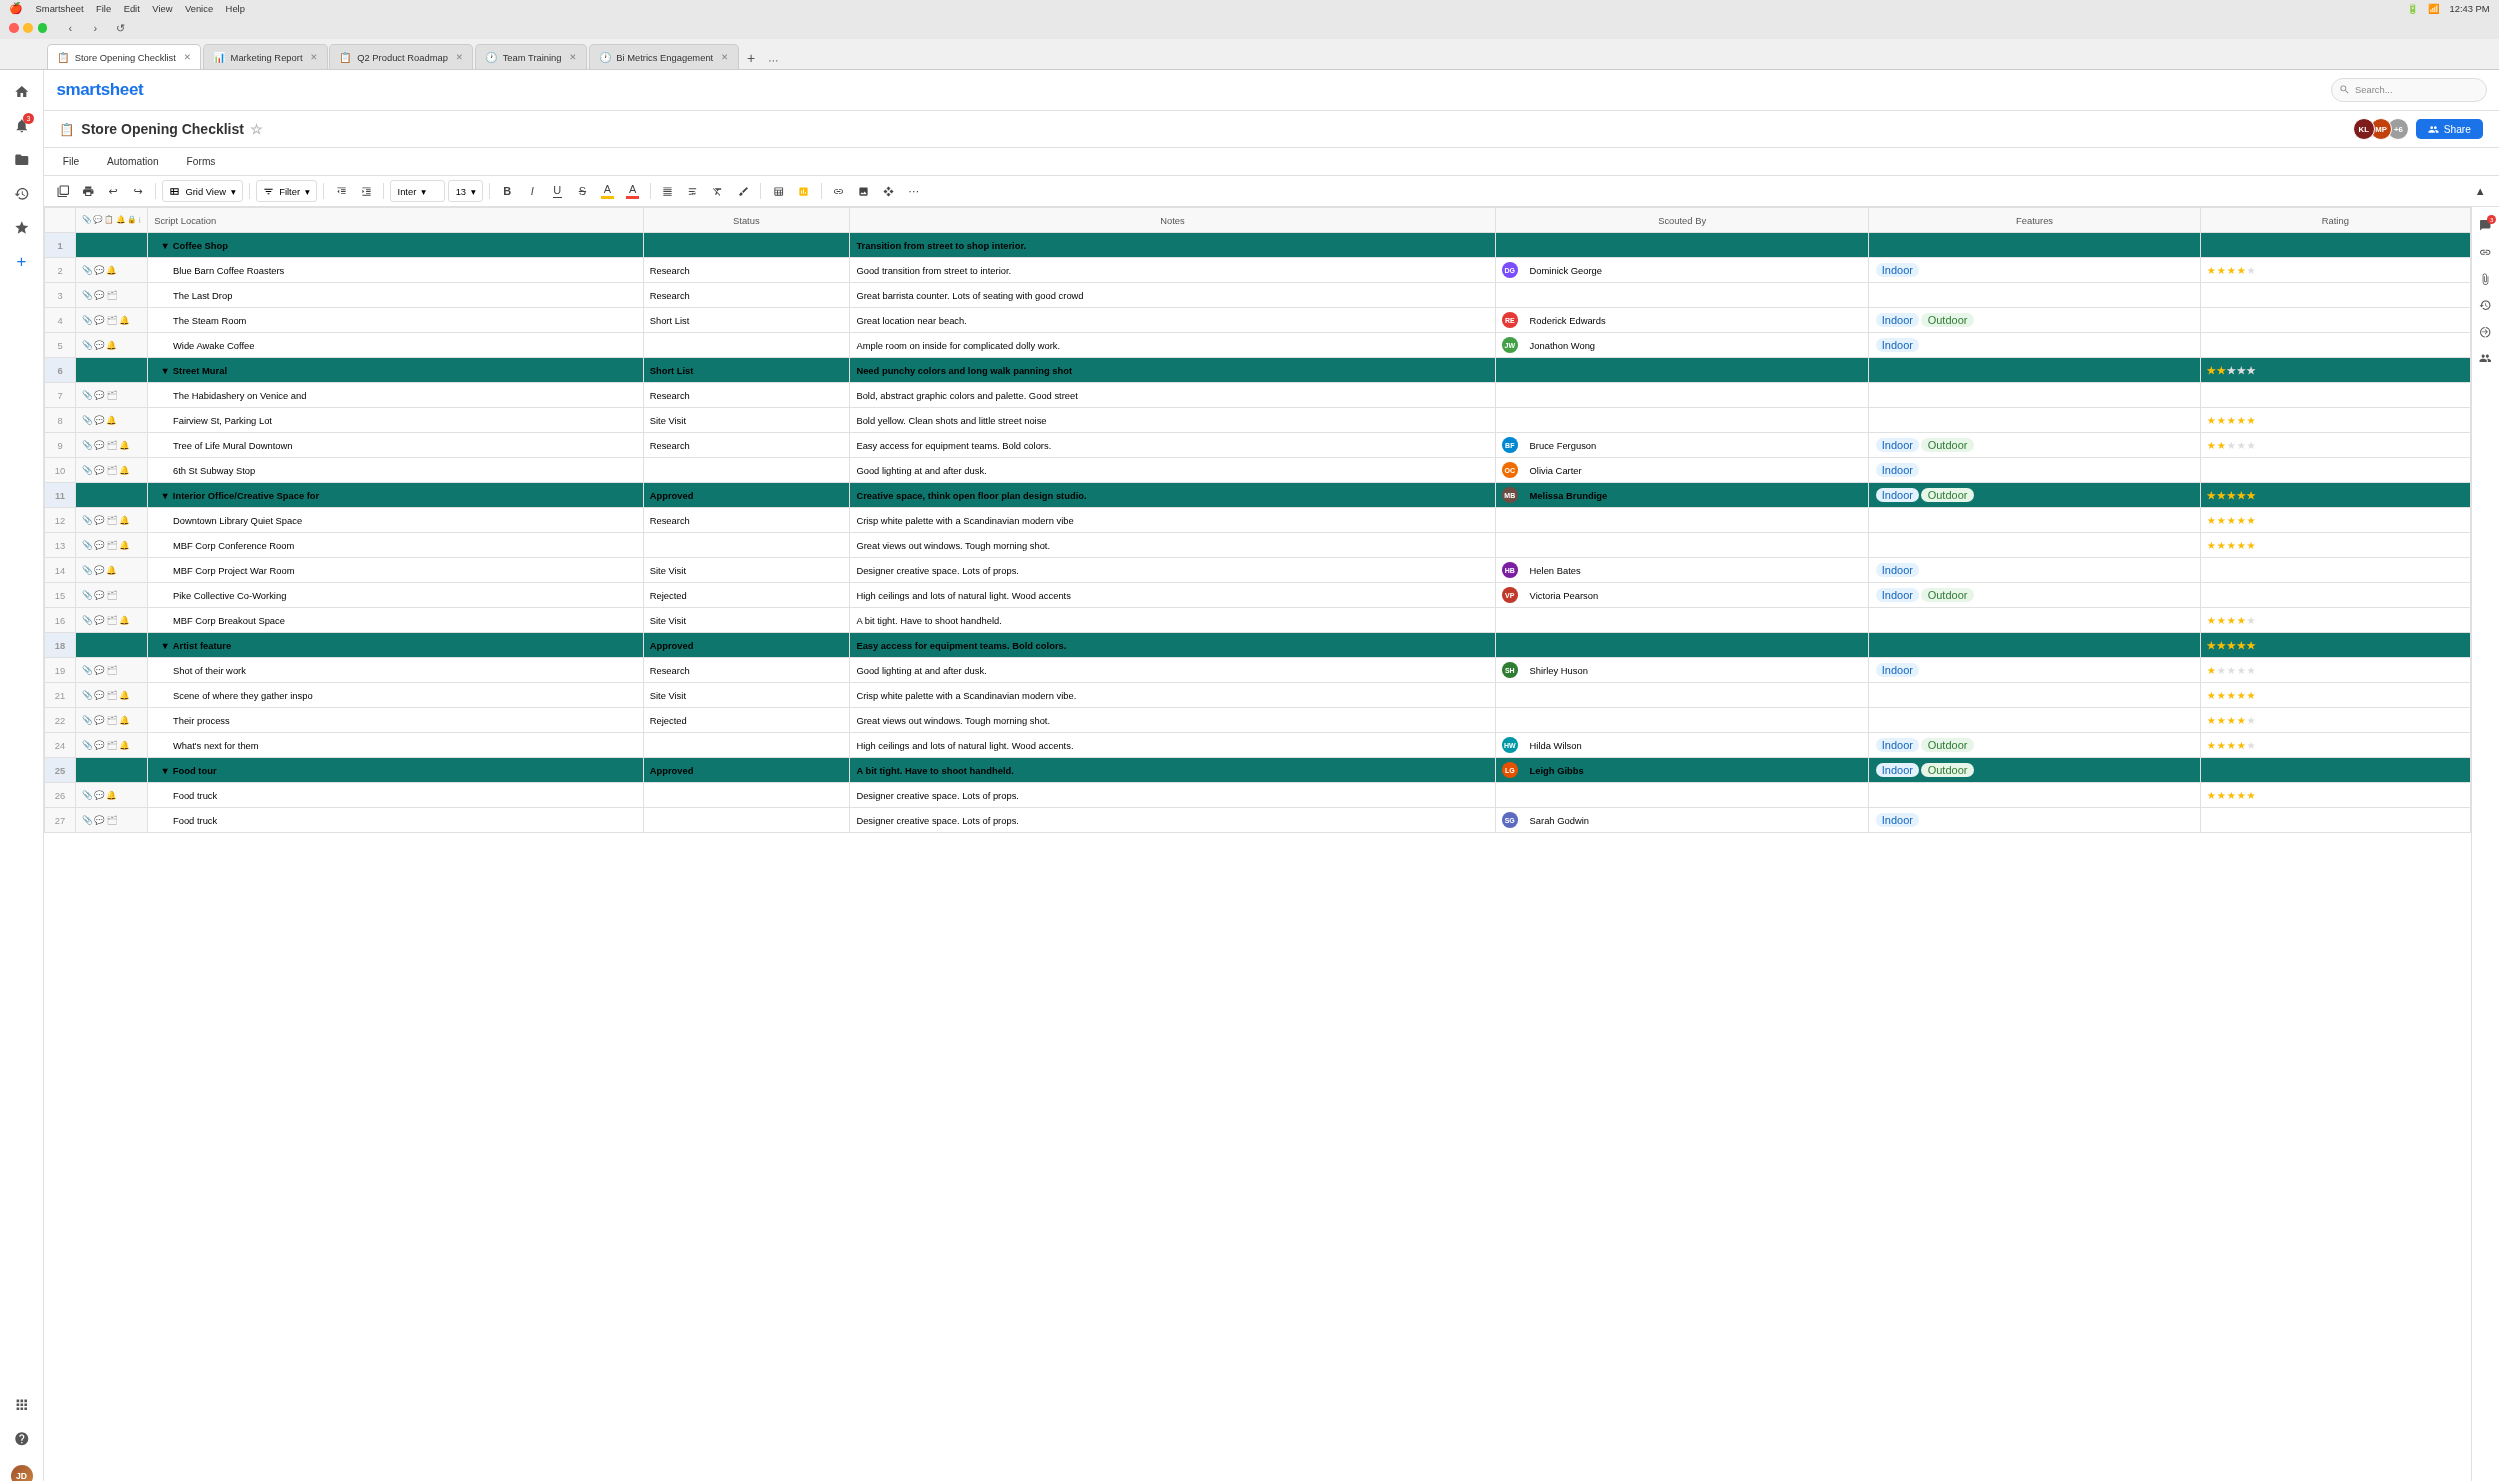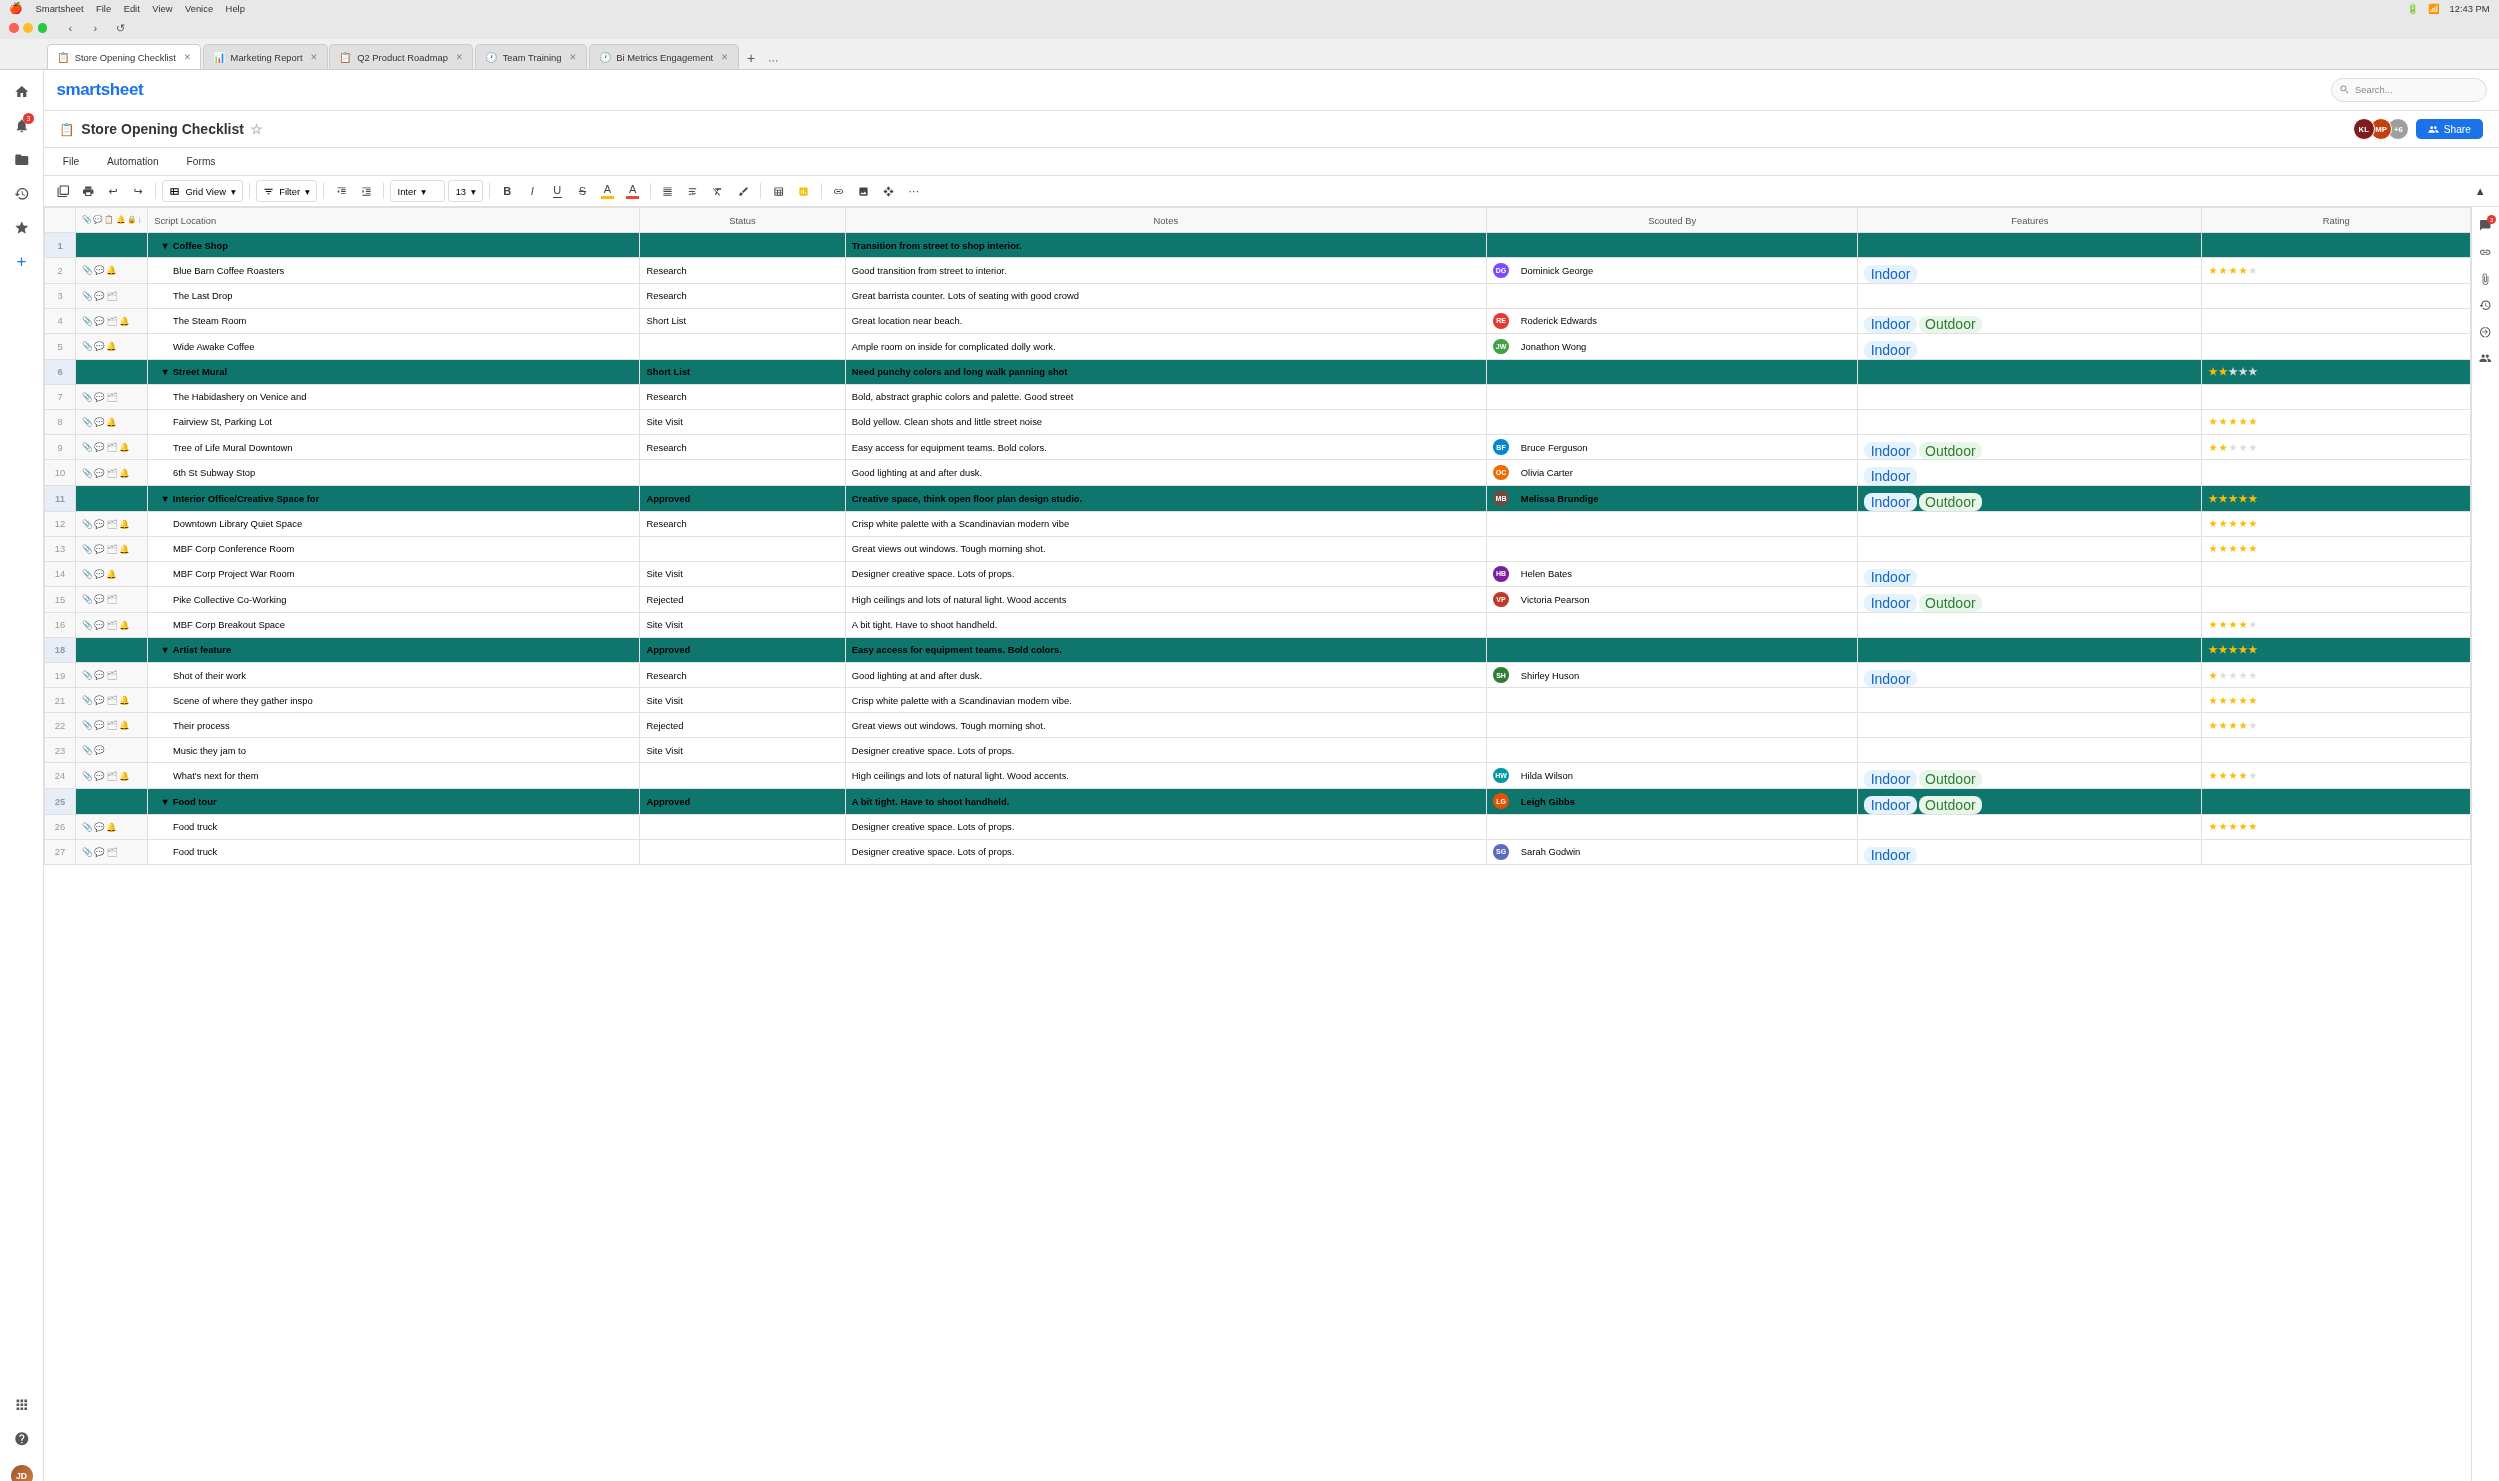--- a/index.html
+++ b/index.html
@@ -100,21 +100,21 @@
     .col-script { min-width: 187px; }
     .col-status { min-width: 78px; }
     .col-notes { min-width: 234px; }
     .col-scouted { min-width: 141px; }
     .col-features { min-width: 125px; }
     .col-rating { min-width: 102px; }
 
     .group-row td { background: #0f766e; font-weight: 600; }
     .group-row td.row-num { background: #e8eef8; }
 
-    .badge-tag { display: inline-block; padding: 0.8px 6.2px; border-radius: 7.8px; font-size: 14px; font-weight: 500; margin-top: 7px; }
+    .badge-tag { display: inline-block; padding: 0.8px 6.2px; border-radius: 7.8px; font-size: 11px; font-weight: 500; }
     .badge-indoor { background: #e3f2fd; color: #1565c0; }
     .badge-outdoor { background: #e8f5e9; color: #2e7d32; margin-left: 2.3px; }
 
     .stars { color: #fbbc04; font-size: 10.2px; letter-spacing: 0.8px; }
 
     .scouted-cell { display: flex; align-items: center; gap: 12px; }
     .scout-avatar { width: 15.6px; height: 15.6px; border-radius: 50%; font-size: 7px; display: flex; align-items: center; justify-content: center; color: white; font-weight: 600; flex-shrink: 0; }
 
     
     .col-header-content { display: flex; align-items: center; gap: 3.1px; }
@@ -796,36 +796,20 @@
     </div>
                 </td>
                 <td class="col-script" style="padding-left: 25px;">Their process</td>
                 <td class="col-status">Rejected</td>
                 <td class="col-notes">Great views out windows. Tough morning shot.</td>
                 <td class="col-scouted"></td>
                 <td class="col-features"></td>
                 <td class="col-rating"><span class="stars"><span style="color:#fbbc04;">★</span><span style="color:#fbbc04;">★</span><span style="color:#fbbc04;">★</span><span style="color:#fbbc04;">★</span><span style="color:#ddd;">★</span></span></td>
               </tr>
               <tr>
-                <td class="row-num">23</td>
-                <td class="row-actions">
-                  <div class="row-action-icons">
-      <span title="Attachment">📎</span>
-      <span title="Comment">💬</span>
-
-    </div>
-                </td>
-                <td class="col-script" style="padding-left: 25px;">Music they jam to</td>
-                <td class="col-status">Site Visit</td>
-                <td class="col-notes">Designer creative space. Lots of props.</td>
-                <td class="col-scouted"></td>
-                <td class="col-features"></td>
-                <td class="col-rating"></td>
-              </tr>
-              <tr>
                 <td class="row-num">24</td>
                 <td class="row-actions">
                   <div class="row-action-icons">
       <span title="Attachment">📎</span>
       <span title="Comment">💬</span>
       <span>🗂</span>
       <span>🔔</span>
     </div>
                 </td>
                 <td class="col-script" style="padding-left: 25px;">What's next for them</td>

